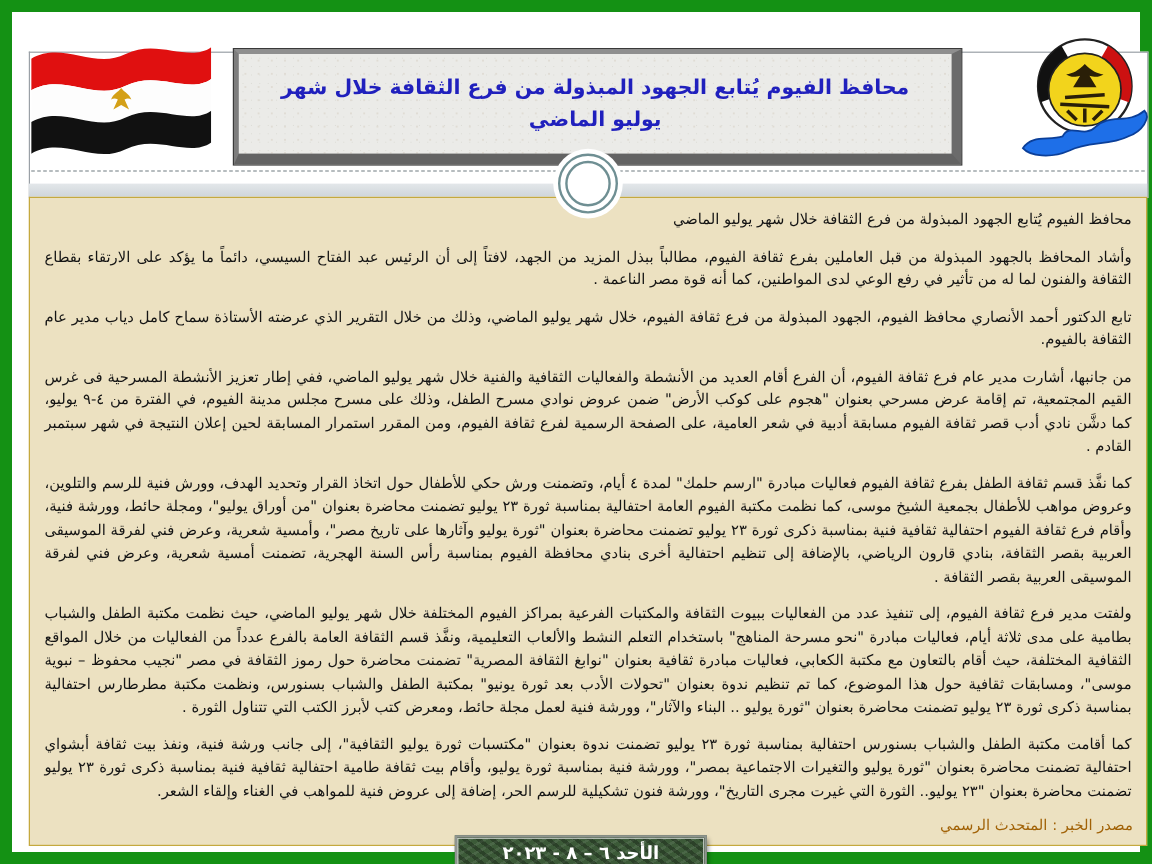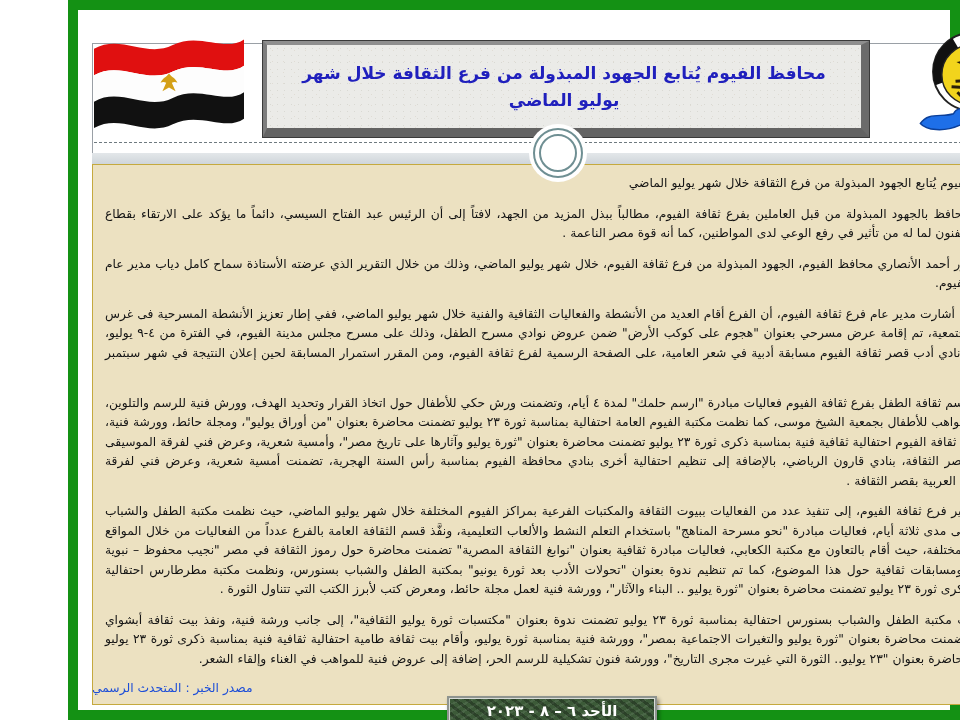--- a/index.html
+++ b/index.html
@@ -1,17 +1,17 @@
 <!DOCTYPE html>
 <html lang="ar" dir="rtl"><head>
 <meta charset="utf-8">
 <style>
   html,body{margin:0;padding:0;}
   body{width:960px;height:720px;overflow:hidden;font-family:"DejaVu Sans",sans-serif;}
-  .page{position:relative;width:892px;height:720px;box-sizing:border-box;
+  .page{position:relative;width:960px;height:720px;box-sizing:border-box;
         background:#ffffff;border:10px solid #149114;}
   
   .header-frame{position:absolute;left:14px;top:33px;width:931px;height:121px;
         border:1px solid #9aa0a6;border-bottom:none;background:#ffffff;}
   
   .flag{position:absolute;left:16px;top:20px;width:150px;height:100px;}
   
   .title-box{position:absolute;left:185px;top:31px;width:606px;height:96px;box-sizing:border-box;
         border-style:solid;border-width:4px 8px 9px 4px;
         border-color:#8f8f8f #6b6b6b #636363 #7d7d7d;
@@ -35,22 +35,22 @@
         box-shadow:0 0 0 4px #ffffff;z-index:3;
         display:flex;align-items:center;justify-content:center;}
   .circle-ornament .inner-ring{width:34px;height:34px;border:2px solid #6f8f93;
         border-radius:50%;background:#ffffff;}
   
   .content{position:absolute;left:14px;top:154px;width:932px;height:541px;box-sizing:border-box;
         background:#ece1c1;border:1px solid #c5a93e;
         padding:9px 12px 0 12px;overflow:hidden;}
   .content p{margin:0 0 11px 0;font-size:12.3px;line-height:19.5px;color:#141414;
         text-align:justify;}
-  .source-line{position:absolute;left:14px;top:671px;width:920px;text-align:left;
-        font-size:12.3px;color:#1d4ed8;z-index:4;}
+  .source-line{position:absolute;left:14px;top:671px;width:920px;text-align:right;
+        font-size:12.3px;color:#a16207;z-index:4;}
   
   .date-badge{position:absolute;left:369px;top:686px;width:210px;height:29px;box-sizing:border-box;
         z-index:6;
         background-color:#3c5a38;
         background-image:repeating-linear-gradient(37deg,rgba(0,0,0,.28) 0 3px,transparent 3px 7px),
                          repeating-linear-gradient(-29deg,rgba(255,255,255,.08) 0 2px,transparent 2px 6px);
         border:2px solid #8f948f;
         box-shadow:inset 0 0 0 1px #d8dcd8,2px 3px 4px rgba(0,0,0,.45);
         color:#ffffff;font-weight:bold;font-size:15px;letter-spacing:1px;
         display:flex;align-items:center;justify-content:center;}

